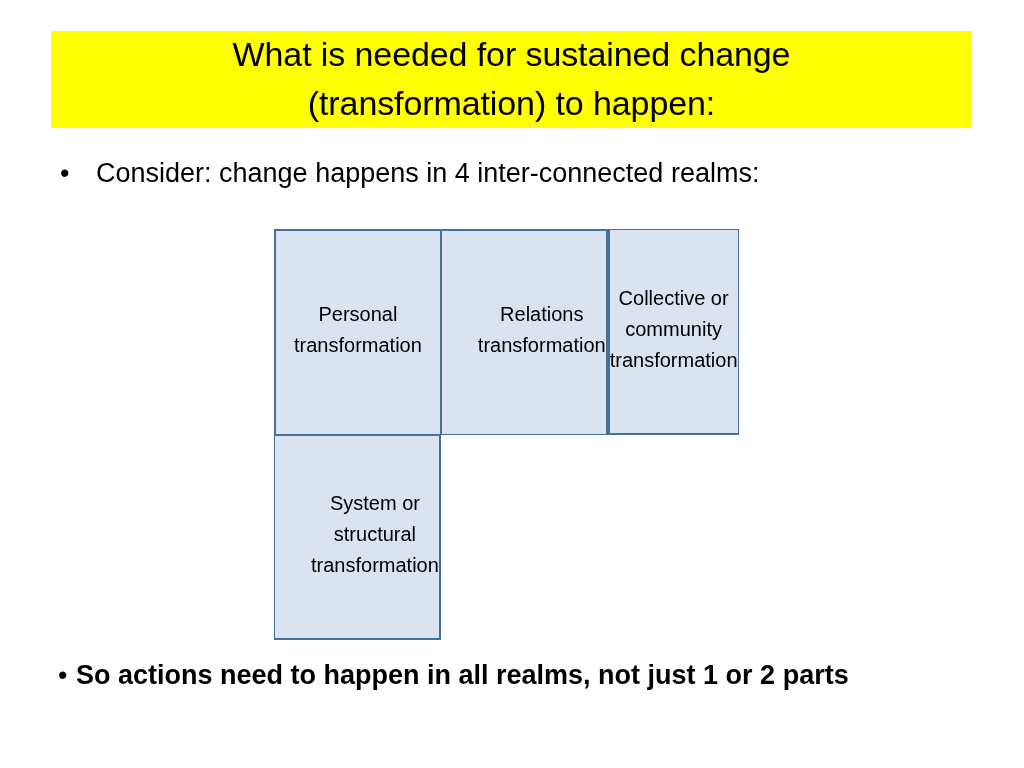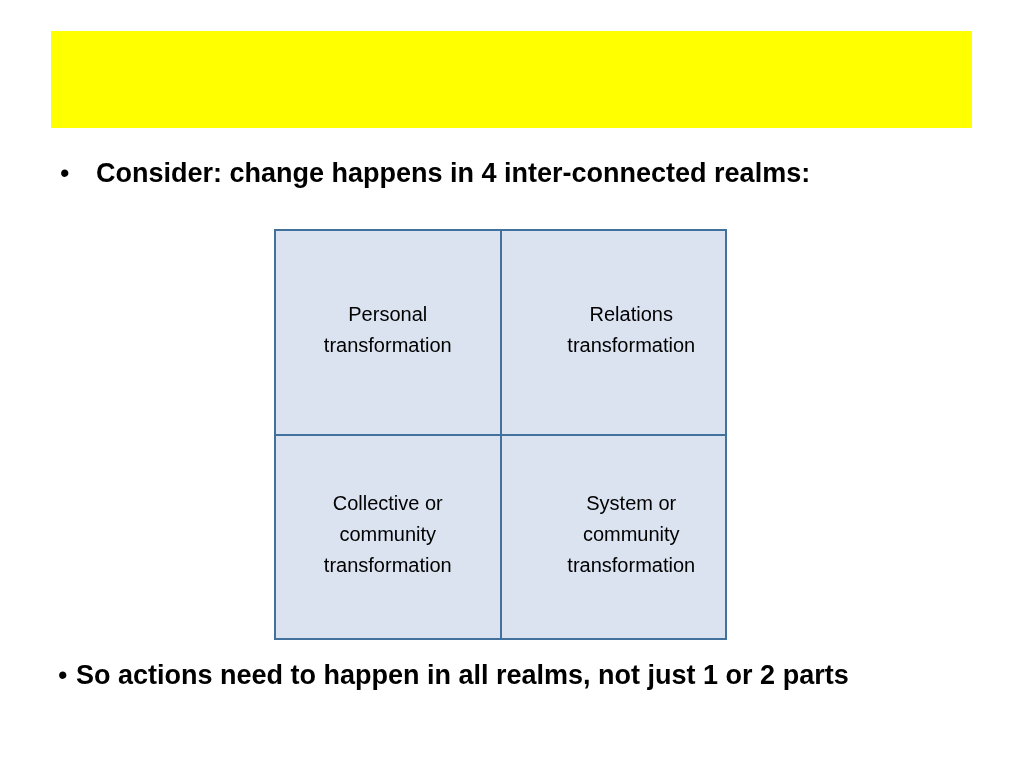--- a/index.html
+++ b/index.html
@@ -65,21 +65,20 @@
   }
   .bullet-top .dot {
     width: 36px;
     flex: 0 0 36px;
     font-size: 27px;
     line-height: 36px;
   }
   .bullet-top .txt {
     flex: 1 1 auto;
     white-space: nowrap;
-    font-weight: bold;
   }
 
   .bullet-bottom {
     left: 58px;
     top: 657px;
     width: 940px;
     font-size: 27px;
     line-height: 36px;
   }
   .bullet-bottom .dot {
@@ -95,21 +94,21 @@
   }
 
   
   .matrix {
     position: absolute;
     left: 274px;
     top: 229px;
     width: 453px;
     height: 411px;
     display: grid;
-    grid-template-columns: 1fr 1fr;
+    grid-template-columns: 1fr 1fr 1fr;
     grid-template-rows: 1fr 1fr;
     box-sizing: border-box;
   }
   .cell {
     box-sizing: border-box;
     background: #dbe3f0;
     border: 2px solid #41719c;
     display: flex;
     align-items: center;
     justify-content: center;
@@ -132,20 +131,22 @@
   .cell.c1 { border-right-width: 1px; }
   .cell.r2 { border-top-width: 1px; justify-content: center; }
   .cell.r1 { border-bottom-width: 1px; }
 </style>
 </head>
 <body>
 
 <div class="slide">
 
   <div class="title-band"></div>
+  <div class="title-text">What is needed for sustained change
+(transformation) to happen:</div>
 
   <div class="bullet-row bullet-top">
     <span class="dot">•</span>
     <span class="txt">Consider: change happens in 4 inter-connected realms:</span>
   </div>
 
   <div class="matrix">
     <div class="cell r1 c1">
       <span class="cell-label">Personal
 transformation</span>
@@ -154,21 +155,21 @@
       <span class="cell-label">Relations
 transformation</span>
     </div>
     <div class="cell r2 c1">
       <span class="cell-label">Collective or
 community
 transformation</span>
     </div>
     <div class="cell r2 c2">
       <span class="cell-label">System or
-community
+structural
 transformation</span>
     </div>
   </div>
 
   <div class="bullet-row bullet-bottom">
     <span class="dot">•</span>
     <span class="txt">So actions need to happen in all realms, not just 1 or 2 parts</span>
   </div>
 
 </div>

